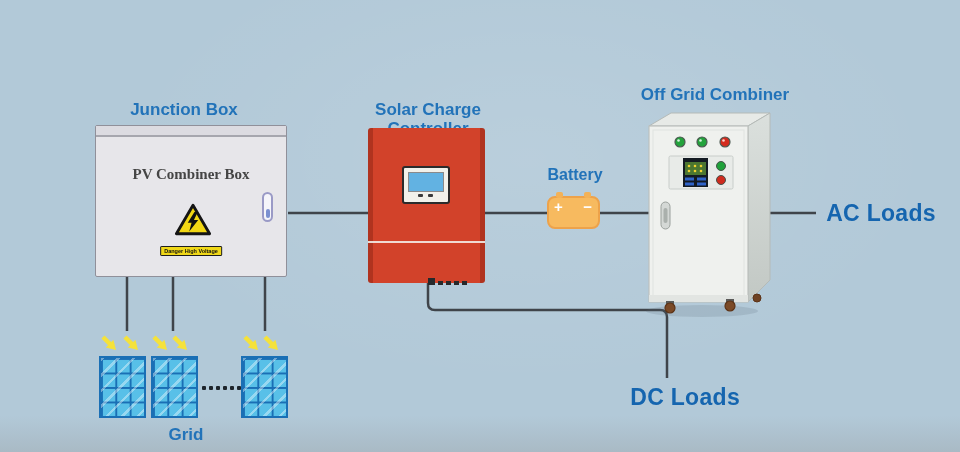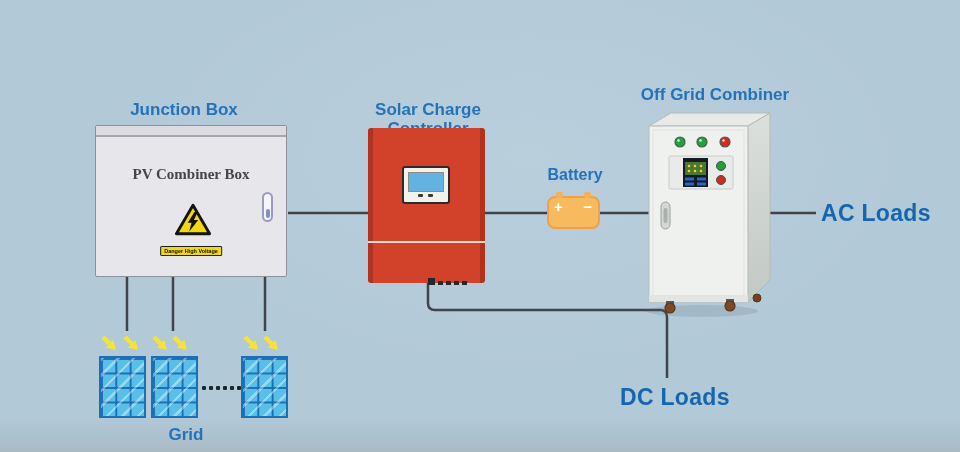--- a/index.html
+++ b/index.html
@@ -92,22 +92,22 @@
       <path d="M127 277 V331"></path>
       <path d="M173 277 V331"></path>
       <path d="M265 277 V331"></path>
     </g>
   </svg>
 
   <div class="lbl lbl-sm" style="left:109px;top:101px;width:150px;">Junction Box</div>
   <div class="lbl lbl-sm" style="left:342px;top:101px;width:172px;">Solar Charge Controller</div>
   <div class="lbl" style="left:535px;top:166px;width:80px;font-size:16px;text-align:center;">Battery</div>
   <div class="lbl lbl-sm" style="left:640px;top:86px;width:150px;">Off Grid Combiner</div>
-  <div class="lbl lbl-loads" style="left:821px;top:201px;width:120px;text-align:left;">AC Loads</div>
-  <div class="lbl lbl-loads" style="left:620px;top:385px;width:120px;text-align:left;">DC Loads</div>
+  <div class="lbl lbl-loads" style="left:821px;top:201px;width:120px;text-align:center;">AC Loads</div>
+  <div class="lbl lbl-loads" style="left:620px;top:385px;width:120px;text-align:right;">DC Loads</div>
   <div class="lbl lbl-sm" style="left:140px;top:426px;width:92px;">Grid</div>
 
   <div class="junction-box">
     <div class="jb-top"></div>
     <div class="jb-title">PV Combiner Box</div>
     <svg class="jb-warning" width="38" height="35" viewBox="0 0 40 36">
       <path d="M20 3 L37.5 33 H2.5 Z" fill="var(--warning-yellow)" stroke="#151515" stroke-width="3" stroke-linejoin="round"></path>
       <path d="M21.5 10 L14.5 21.5 H18.5 L16 30.5 L25.5 18.5 H21 L25 10 Z" fill="#111"></path>
     </svg>
     <div class="jb-danger">Danger High Voltage</div>

